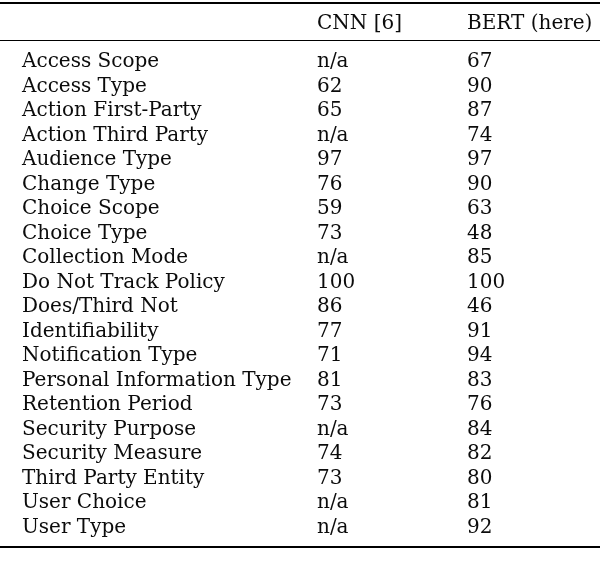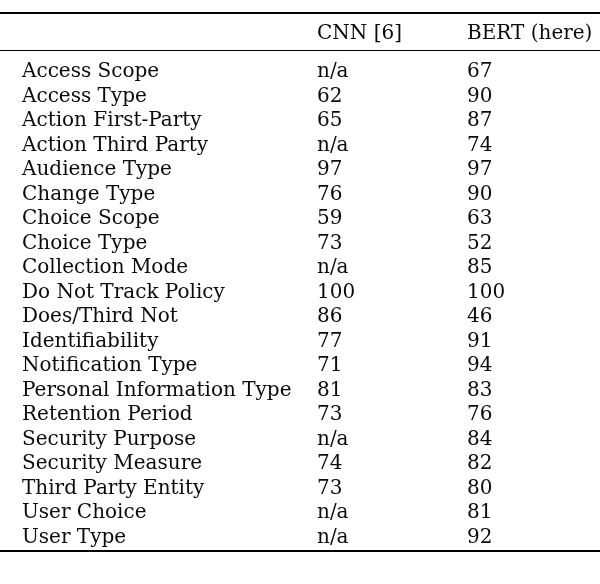--- a/index.html
+++ b/index.html
@@ -11,21 +11,21 @@
     overflow: hidden;
   }
   body {
     font-family: "DejaVu Serif", "Liberation Serif", serif;
     color: #0b0b0b;
   }
   table.paper-table {
     width: 600px;
     border-collapse: collapse;
     table-layout: fixed;
-    margin-top: 12px;
+    margin-top: 2px;
     border-top: 2px solid #000000;
     border-bottom: 2.5px solid #000000;
   }
   col.col-label { width: 317px; }
   col.col-cnn   { width: 150px; }
   col.col-bert  { width: 133px; }
 
   thead th {
     font-weight: normal;
     text-align: left;
@@ -39,21 +39,21 @@
     font-size: 20px;
     line-height: 24.5px;
     height: 24.5px;
     padding: 0;
     white-space: nowrap;
     overflow: hidden;
     vertical-align: middle;
   }
   th:first-child, td:first-child { padding-left: 22px; }
   tbody tr:first-child td { padding-top: 7px; }
-  tbody tr:last-child td  { padding-bottom: 2px; }
+  tbody tr:last-child td  { padding-bottom: 8px; }
 </style>
 </head>
 <body>
 
 <table class="paper-table">
   <colgroup>
     <col class="col-label">
     <col class="col-cnn">
     <col class="col-bert">
   </colgroup>
@@ -96,21 +96,21 @@
         <td>90</td>
       </tr>
       <tr>
         <td>Choice Scope</td>
         <td>59</td>
         <td>63</td>
       </tr>
       <tr>
         <td>Choice Type</td>
         <td>73</td>
-        <td>52</td>
+        <td>48</td>
       </tr>
       <tr>
         <td>Collection Mode</td>
         <td>n/a</td>
         <td>85</td>
       </tr>
       <tr>
         <td>Do Not Track Policy</td>
         <td>100</td>
         <td>100</td>

